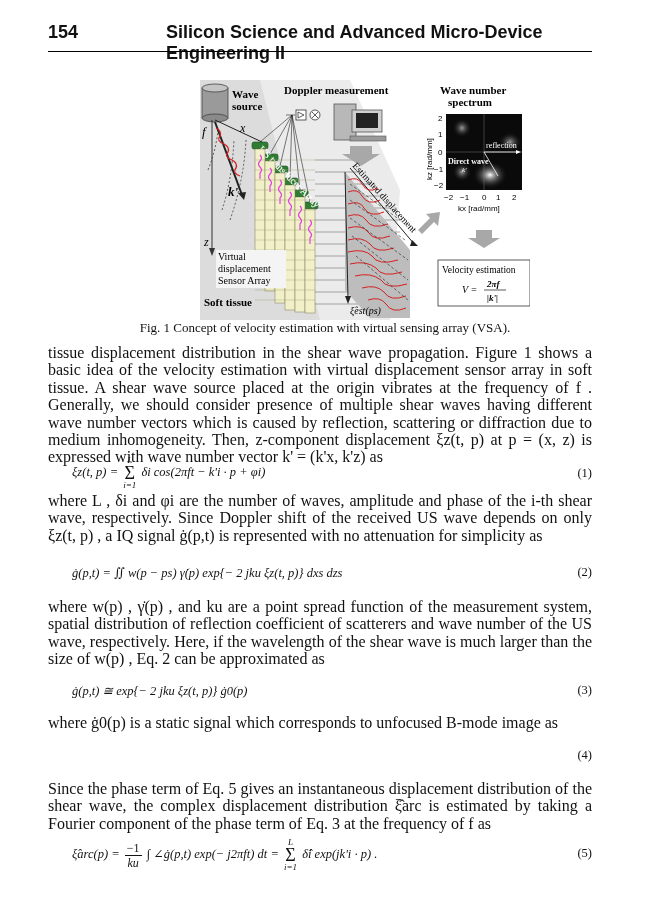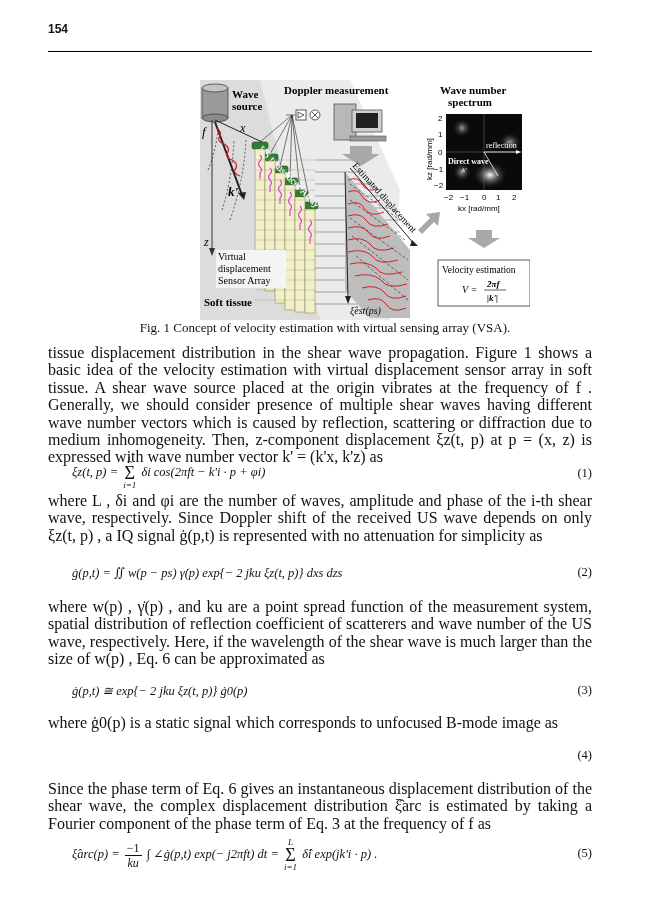--- a/index.html
+++ b/index.html
@@ -1,19 +1,19 @@
 <!DOCTYPE html>
 <html><head>
 <meta charset="utf-8">
 <style>
   html, body { margin:0; padding:0; background:#ffffff; }
   body { width:650px; height:920px; position:relative; overflow:hidden;
          font-family:"Liberation Serif", "DejaVu Serif", serif; color:#111; }
   .header { position:absolute; left:48px; top:22px; width:544px; height:20px;
-            font-family:"Liberation Sans", "DejaVu Sans", sans-serif; font-weight:bold; font-size:12px; }
+            font-family:"Liberation Sans", "DejaVu Sans", sans-serif; font-weight:bold; font-size:18px; }
   .header .pnum { position:absolute; left:0; top:0; }
   .header .jtitle { position:absolute; left:118px; top:0; }
   .rule { position:absolute; left:48px; top:51px; width:544px; height:1px; background:#000; }
 
   .figure { position:absolute; left:176px; top:80px; width:330px; height:240px;padding-left:24px; }
   .caption { position:absolute; left:0; width:650px; top:320px; text-align:center; font-size:13px; }
 
   .body { position:absolute; left:48px; width:544px; font-size:16px; line-height:17.4px; text-align:justify; }
   .body p { margin:0; }
   .eq { position:absolute; left:72px; width:520px; font-size:12.5px; font-style:italic; }
@@ -22,20 +22,21 @@
   .sum .sig { font-size:18px; line-height:16px; font-style:normal; display:block; }
   .frac { display:inline-block; vertical-align:middle; text-align:center; font-size:12px; margin:0 2px; }
   .frac .n { display:block; border-bottom:1px solid #111; padding:0 2px; line-height:14px; font-style:normal; }
   .frac .d { display:block; line-height:14px; }
 </style>
 </head>
 <body>
 
 <div class="header">
   <span class="pnum">154</span>
+  <span class="jtitle">Silicon Science and Advanced Micro-Device Engineering II</span>
 </div>
 <div class="rule"></div>
 
 <div class="figure">
   <svg width="330" height="240" viewBox="0 0 330 240" xmlns="http://www.w3.org/2000/svg" style="font-family:'Liberation Serif',serif;">
 
     <path d="M0 0 H110 L190 120 L160 240 H0 Z" fill="#dcdcdc"></path>
     <path d="M60 0 H150 L200 110 L190 240 H120 Z" fill="#ebebeb"></path>
 
     <g>
@@ -224,38 +225,38 @@
 <div class="body" style="top:492px;">
   <p>where  L ,  δi  and  φi  are the number of waves, amplitude and phase of the i-th shear wave, respectively. Since Doppler shift of the received US wave depends on only  ξz(t, p) , a IQ signal  ġ(p,t)  is represented with no attenuation for simplicity as</p>
 </div>
 
 <div class="eq" style="top:565px;">
   <span>ġ(p,t) = ∬ w(p − ps) γ̇(p) exp{− 2 jku ξz(t, p)} dxs dzs</span>
   <span class="num">(2)</span>
 </div>
 
 <div class="body" style="top:598px;">
-  <p>where  w(p) ,  γ̇(p) , and  ku  are a point spread function of the measurement system, spatial distribution of reflection coefficient of scatterers and wave number of the US wave, respectively. Here, if the wavelength of the shear wave is much larger than the size of  w(p) , Eq. 6 can be approximated as</p>
+  <p>where  w(p) ,  γ̇(p) , and  ku  are a point spread function of the measurement system, spatial distribution of reflection coefficient of scatterers and wave number of the US wave, respectively. Here, if the wavelength of the shear wave is much larger than the size of  w(p) , Eq. 2 can be approximated as</p>
 </div>
 
 <div class="eq" style="top:683px;">
   <span>ġ(p,t) ≅ exp{− 2 jku ξz(t, p)} ġ0(p)</span>
   <span class="num">(3)</span>
 </div>
 
 <div class="body" style="top:714px;">
   <p>where  ġ0(p)  is a static signal which corresponds to unfocused B-mode image as</p>
 </div>
 
 <div class="eq" style="top:748px;">
   <span class="num">(4)</span>
 </div>
 
 <div class="body" style="top:780px;">
-  <p>Since the phase term of Eq. 6 gives an instantaneous displacement distribution of the shear wave, the complex displacement distribution  ξ̂arc  is estimated by taking a Fourier component of the phase term of Eq. 3 at the frequency of f as</p>
+  <p>Since the phase term of Eq. 5 gives an instantaneous displacement distribution of the shear wave, the complex displacement distribution  ξ̂arc  is estimated by taking a Fourier component of the phase term of Eq. 3 at the frequency of f as</p>
 </div>
 
 <div class="eq" style="top:838px;">
   <span>ξ̂arc(p) =</span>
   <span class="frac"><span class="n">−1</span><span class="d">ku</span></span>
   <span>∫ ∠ġ(p,t) exp(− j2πft) dt =</span>
   <span class="sum"><span>L</span><span class="sig">Σ</span><span>i=1</span></span>
   <span>δ̂i exp(jk'i · p)  .</span>
   <span class="num" style="top:8px;">(5)</span>
 </div>

